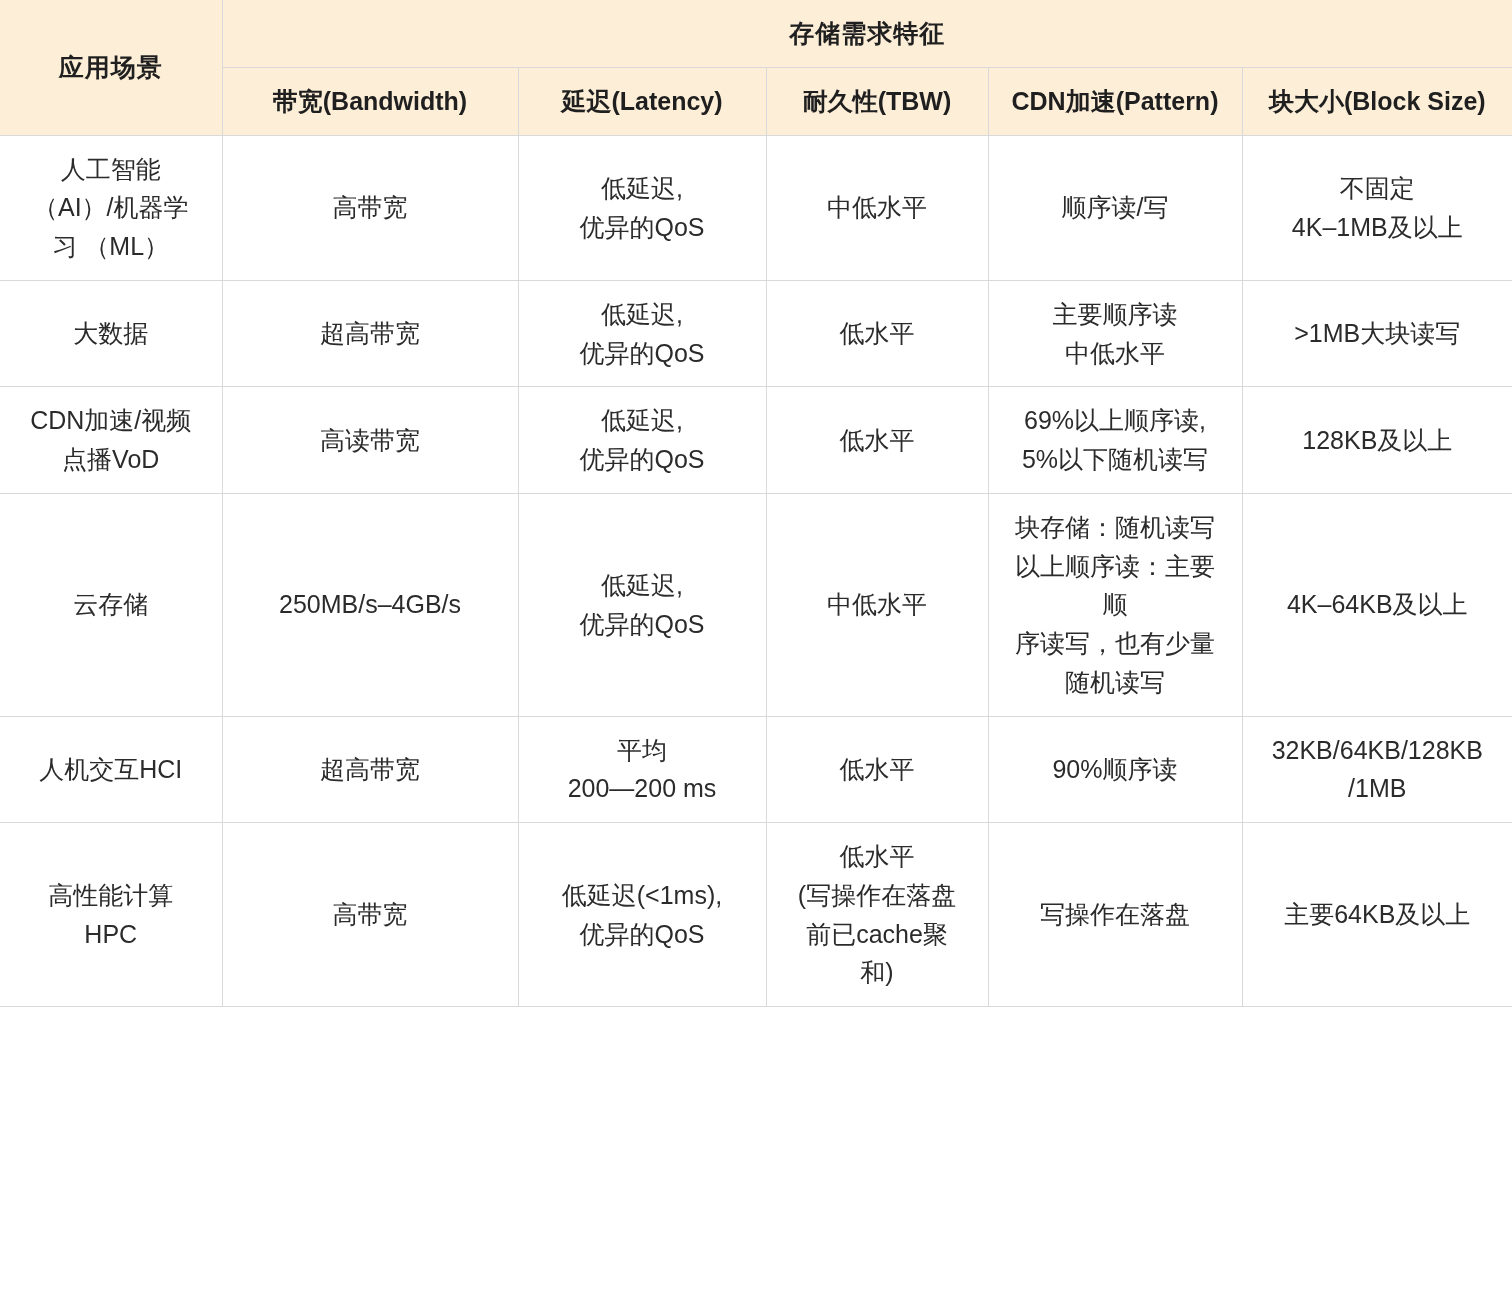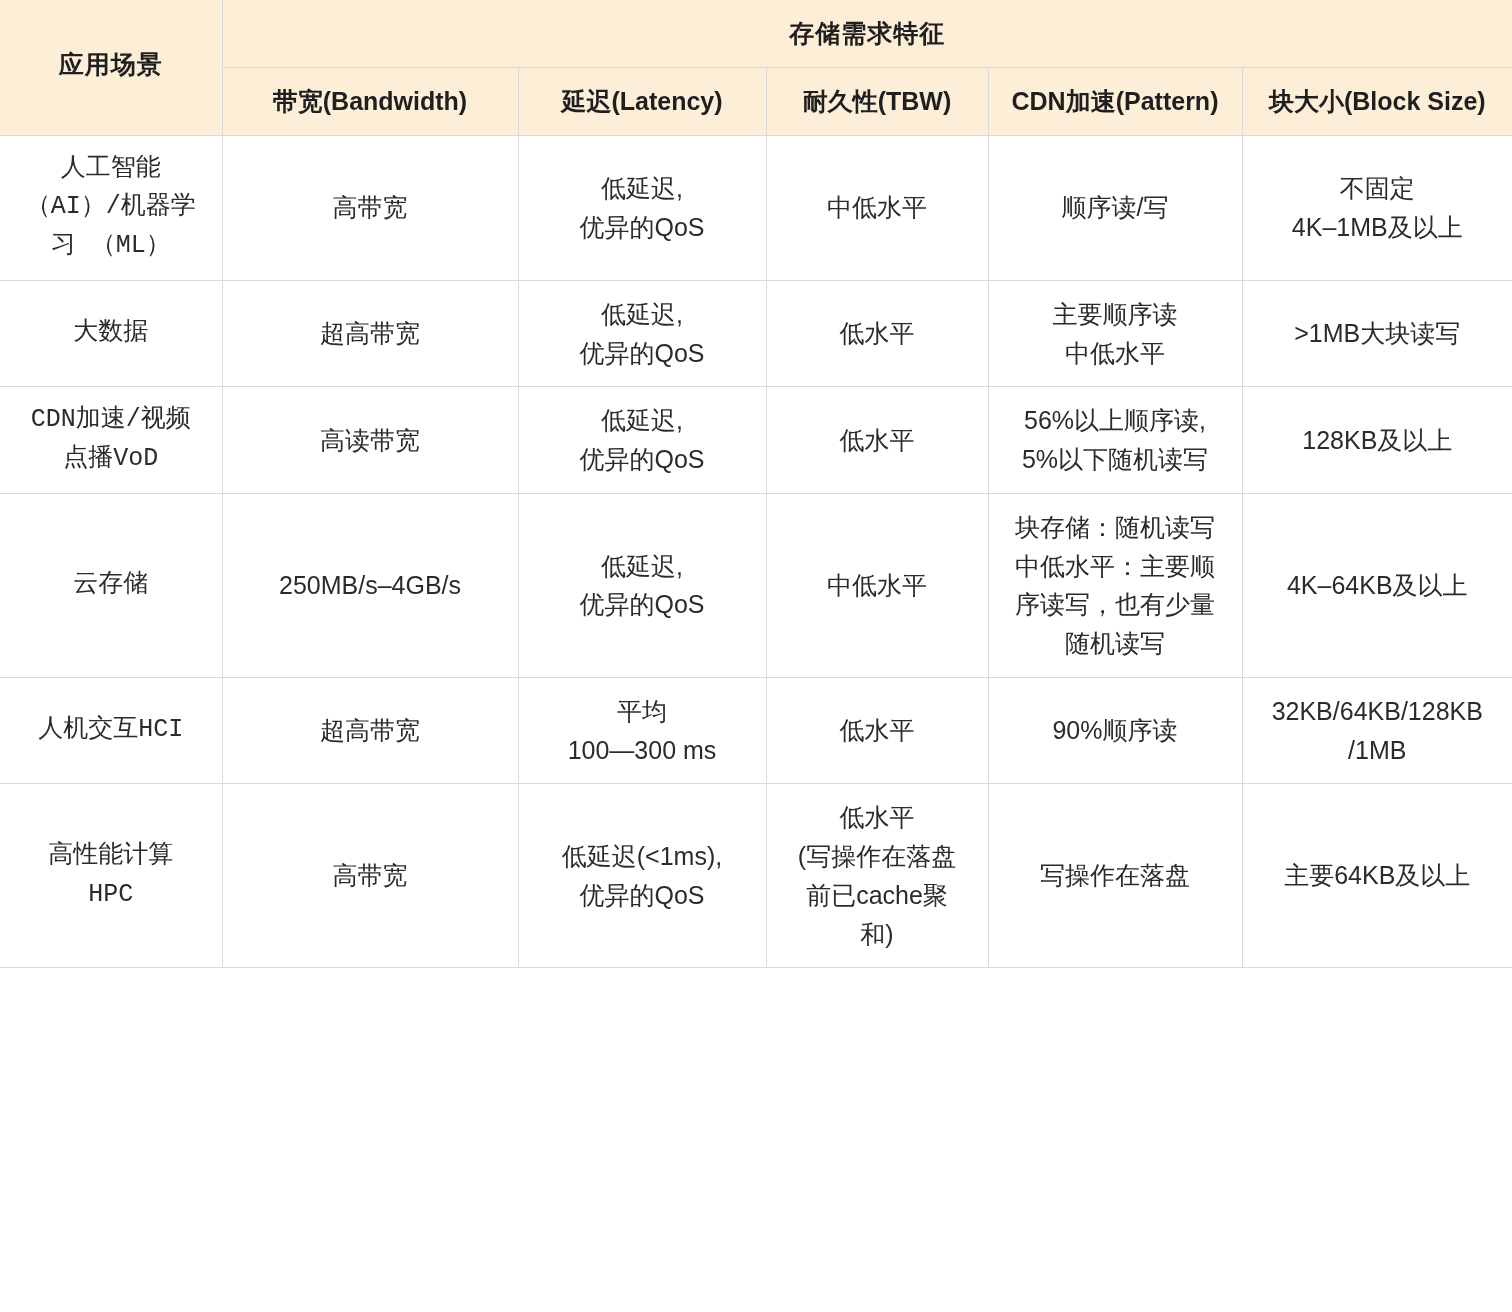--- a/index.html
+++ b/index.html
@@ -58,21 +58,21 @@
     font-size: 26px;
   }
   .cell-line { display: block; }
   
   col.c0 { width: 222px; }
   col.c1 { width: 296px; }
   col.c2 { width: 248px; }
   col.c3 { width: 222px; }
   col.c4 { width: 254px; }
   col.c5 { width: 270px; }
-  .left-edge { border-left: none !important; font-family: Liberation Mono, monospace; }
+  .left-edge { border-left: none !important; }
   .right-edge { border-right: none !important; }
   .top-edge { border-top: none !important; }
 </style>
 </head>
 <body>
 
 <div class="page">
   <table class="req-table">
     <colgroup>
       <col class="c0">
@@ -154,21 +154,21 @@
           <span class="cell-line">高读带宽</span>
         </td>
         <td>
           <span class="cell-line">低延迟,</span>
           <span class="cell-line">优异的QoS</span>
         </td>
         <td>
           <span class="cell-line">低水平</span>
         </td>
         <td>
-          <span class="cell-line">56%以上顺序读,</span>
+          <span class="cell-line">69%以上顺序读,</span>
           <span class="cell-line">5%以下随机读写</span>
         </td>
         <td class="right-edge">
           <span class="cell-line">128KB及以上</span>
         </td>
       </tr>
 
       <tr>
         <td class="scenario-cell left-edge">
           <span class="cell-line">云存储</span>
@@ -178,39 +178,39 @@
         </td>
         <td>
           <span class="cell-line">低延迟,</span>
           <span class="cell-line">优异的QoS</span>
         </td>
         <td>
           <span class="cell-line">中低水平</span>
         </td>
         <td>
           <span class="cell-line">块存储：随机读写</span>
-          <span class="cell-line">中低水平：主要顺</span>
+          <span class="cell-line">以上顺序读：主要顺</span>
           <span class="cell-line">序读写，也有少量</span>
           <span class="cell-line">随机读写</span>
         </td>
         <td class="right-edge">
           <span class="cell-line">4K–64KB及以上</span>
         </td>
       </tr>
 
       <tr>
         <td class="scenario-cell left-edge">
           <span class="cell-line">人机交互HCI</span>
         </td>
         <td>
           <span class="cell-line">超高带宽</span>
         </td>
         <td>
           <span class="cell-line">平均</span>
-          <span class="cell-line">100—300 ms</span>
+          <span class="cell-line">200—200 ms</span>
         </td>
         <td>
           <span class="cell-line">低水平</span>
         </td>
         <td>
           <span class="cell-line">90%顺序读</span>
         </td>
         <td class="right-edge">
           <span class="cell-line">32KB/64KB/128KB</span>
           <span class="cell-line">/1MB</span>

